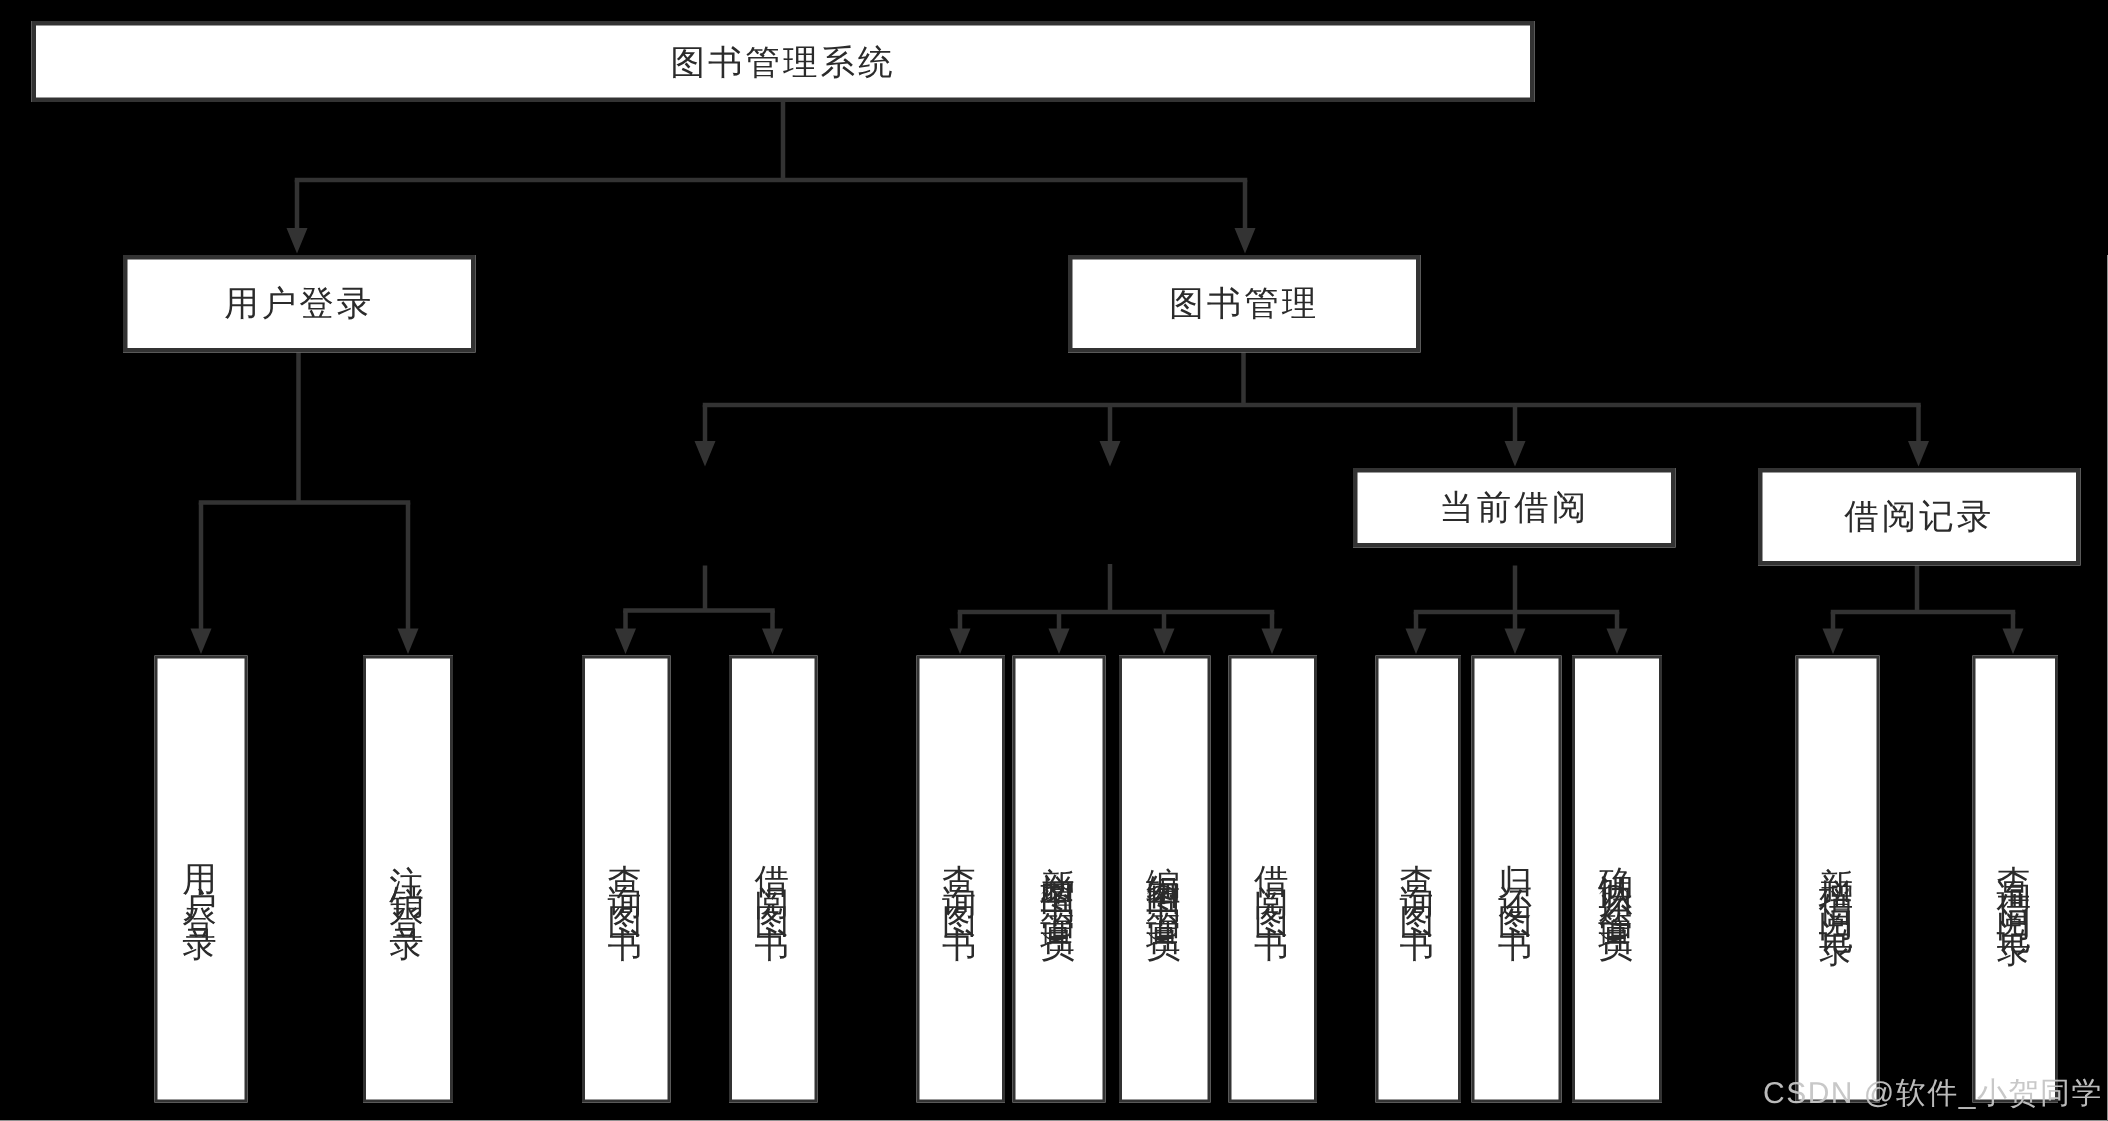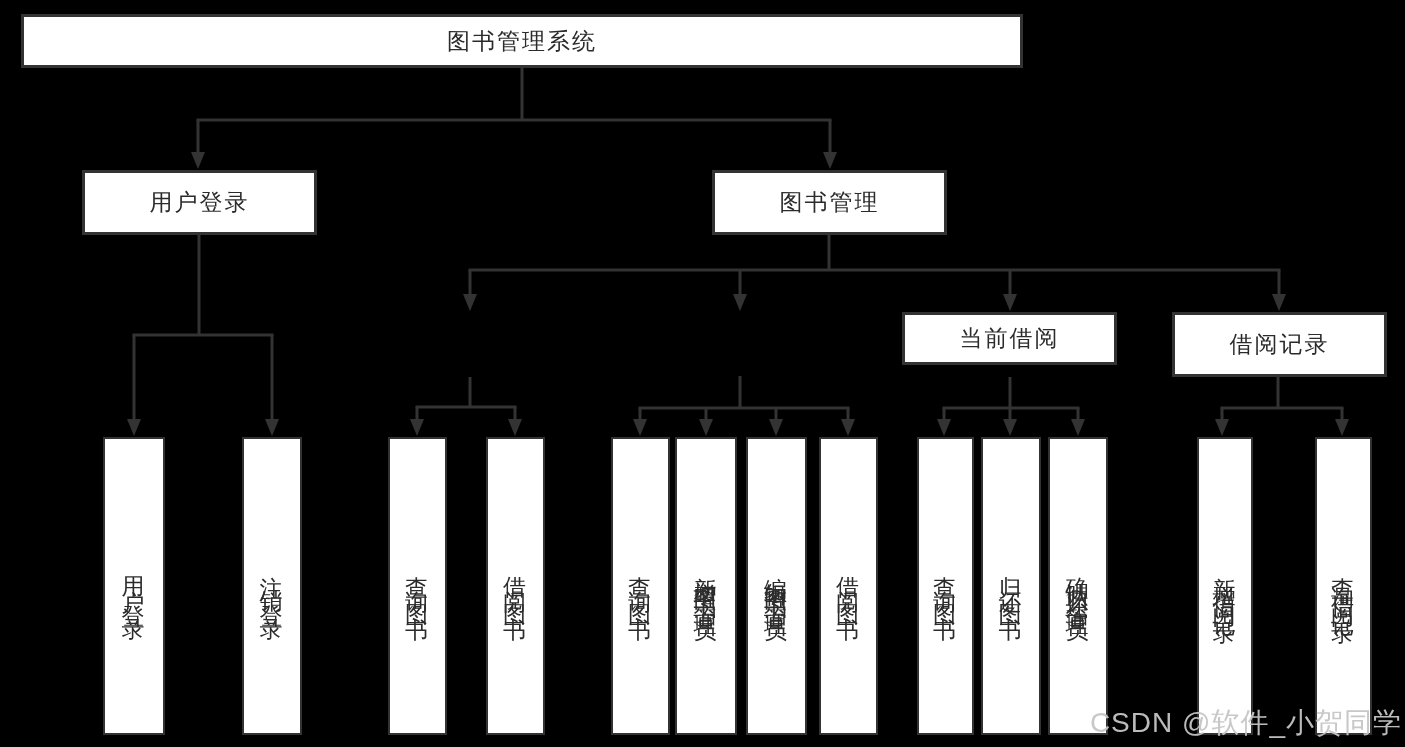--- a/index.html
+++ b/index.html
@@ -47,21 +47,21 @@
   .v7 {left:746px; width:61px;}
   .v8 {left:819px; width:59px;}
   .v9 {left:917px; width:57px;}
   .v10{left:981px; width:60px;}
   .v11{left:1048px;width:60px;}
   .v12{left:1197px;width:56px;}
   .v13{left:1315px;width:57px;}
   #watermark{
     position:absolute;
     right:3px;bottom:5px;
-    font-size:28px;
+    font-size:20px;
     color:rgba(197,197,197,0.95);
     letter-spacing:1px;
     z-index:5;
   }
   .edge{stroke:#333333;stroke-width:3;fill:none;}
   .arrowhead{fill:#333333;stroke:none;}
 </style>
 </head>
 <body>
 

